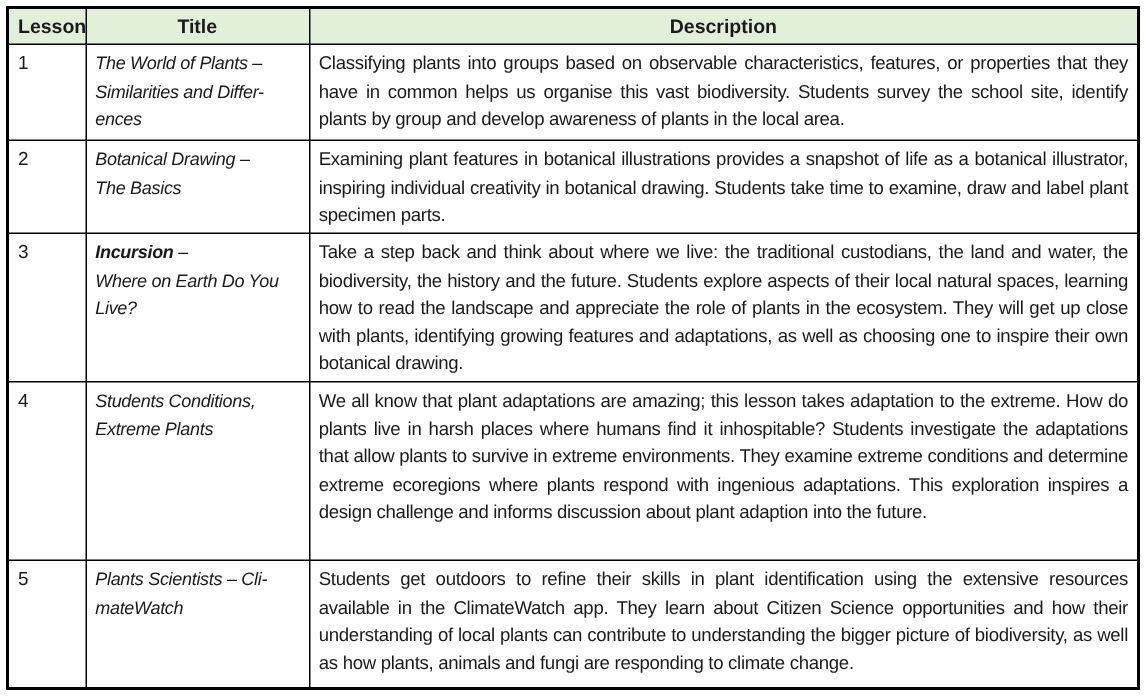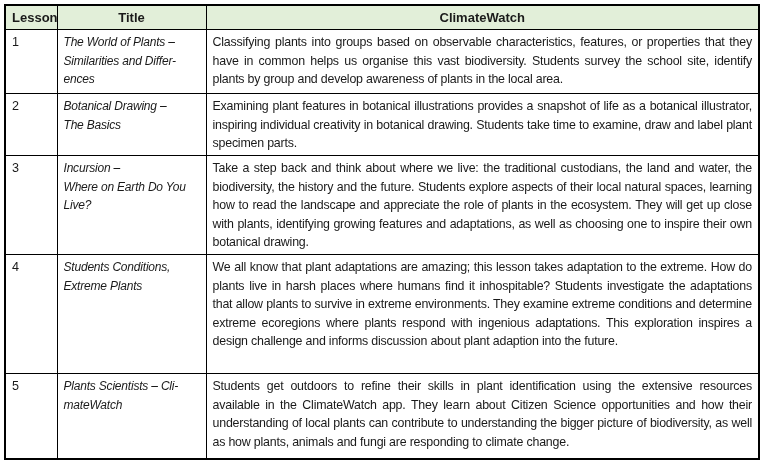--- a/index.html
+++ b/index.html
@@ -62,37 +62,37 @@
     line-height:18.6px;
     letter-spacing:-0.2px;
     text-align:justify;
     padding-top:3px;
   }
   tr.r1 td{height:64px;}
   tr.r2 td{height:62px;}
   tr.r3 td{height:94px;}
   tr.r4 td{height:119px;}
   tr.r5 td{height:86px;}
-  b{font-weight:normal;}
+  b{font-weight:bold;}
 </style>
 </head>
 <body>
 
 <div class="doc">
   <table class="lesson-table">
     <colgroup>
       <col class="col-lesson">
       <col class="col-title">
       <col class="col-desc">
     </colgroup>
     <thead>
       <tr>
         <th>Lesson</th>
         <th>Title</th>
-        <th>ClimateWatch</th>
+        <th>Description</th>
       </tr>
     </thead>
     <tbody>
 
       <tr class="r1">
         <td class="c-lesson">
           <span>1</span>
         </td>
         <td class="c-title">
           <span class="tline">The World of Plants –</span>

